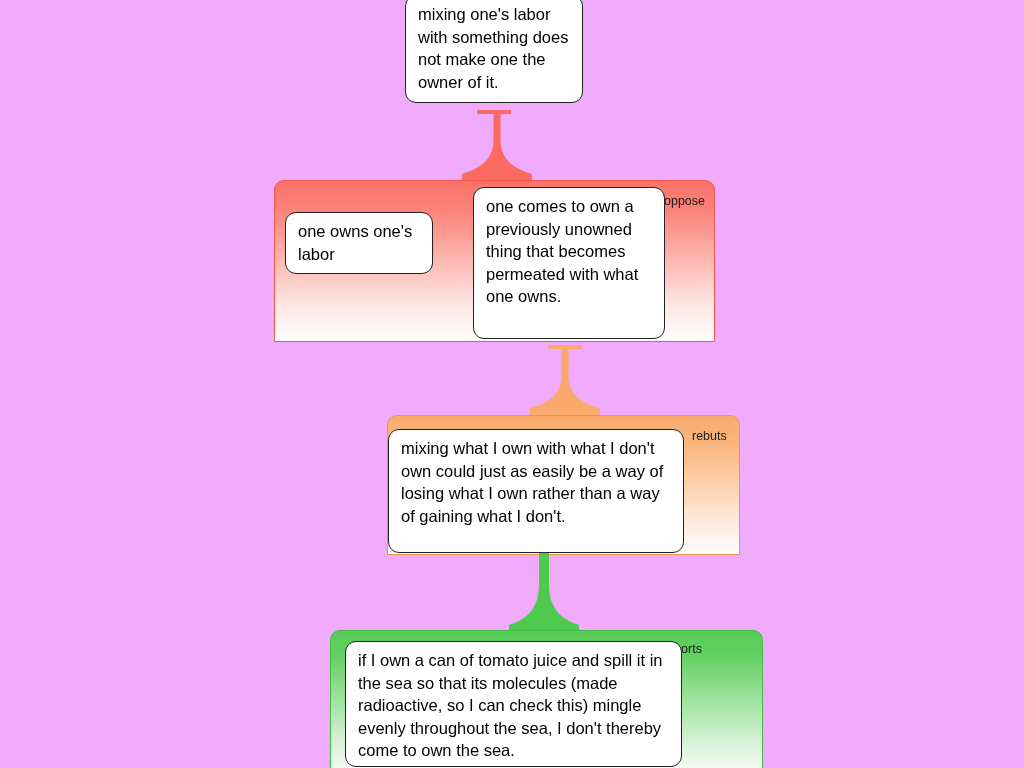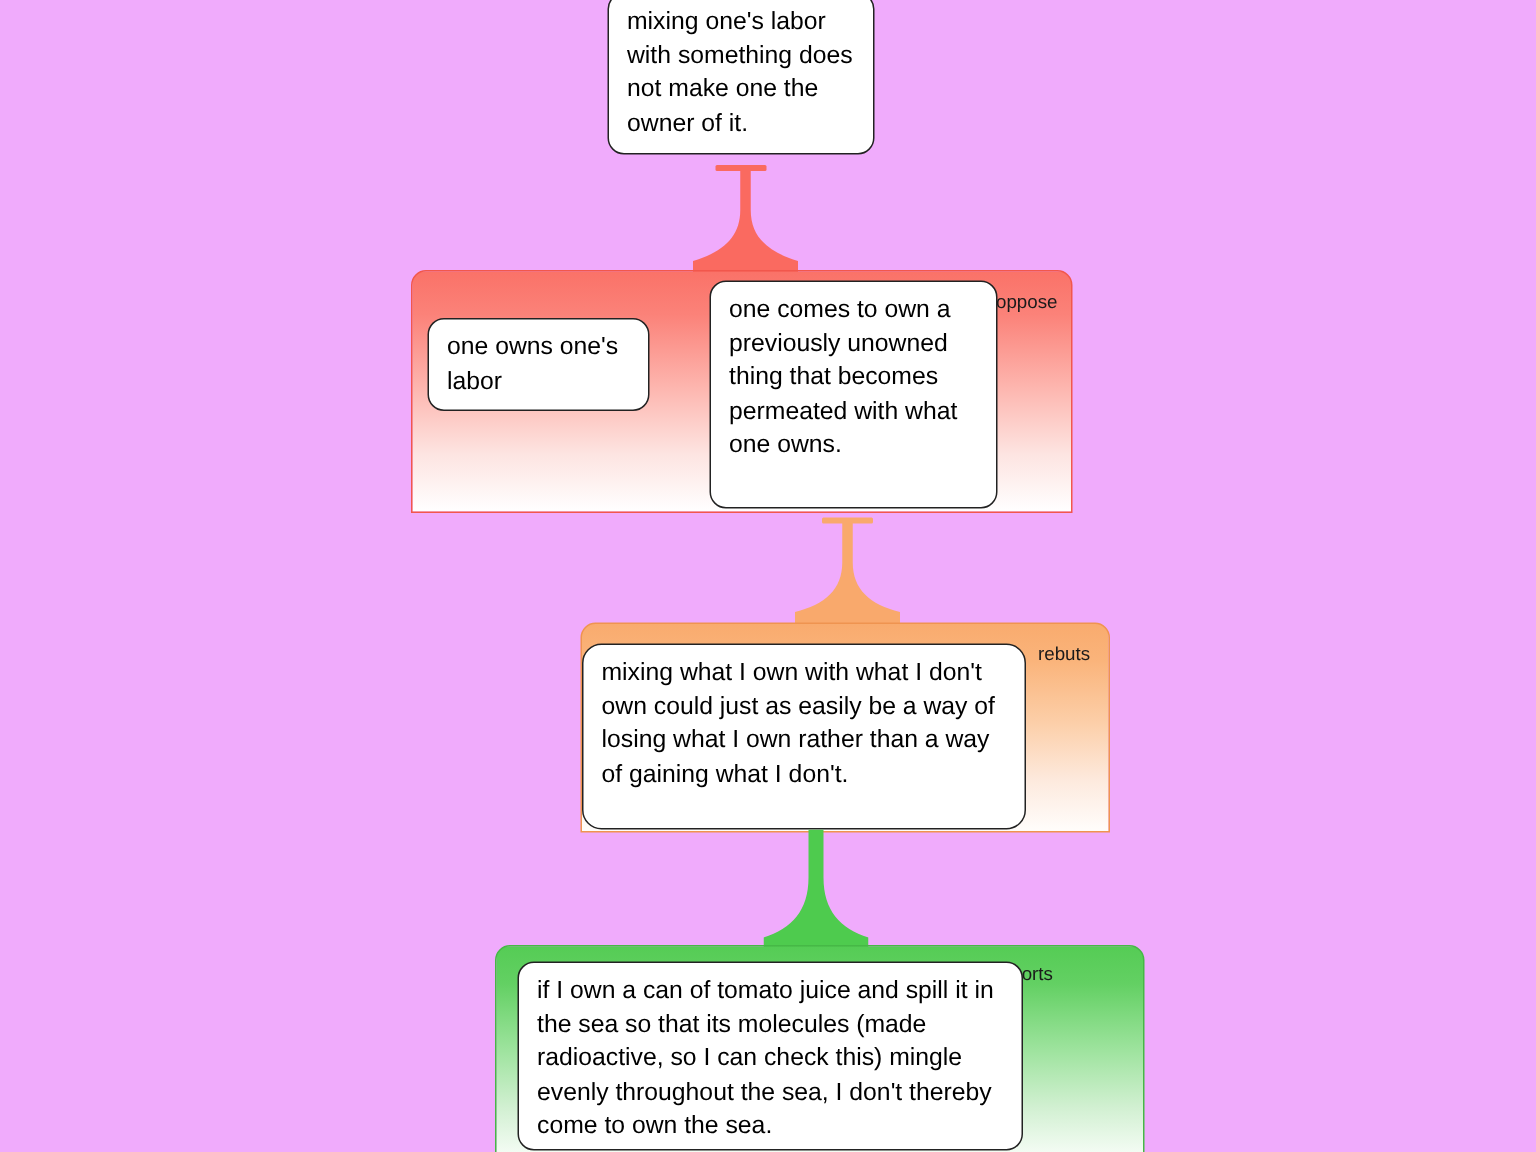--- a/index.html
+++ b/index.html
@@ -112,21 +112,21 @@
     <svg width="70" height="68" viewBox="0 0 70 68">
       <path d="M31.5 0 L38.5 0 L38.5 27 C38.5 45 50 55 70 60 L70 68 L0 68 L0 60 C20 55 31.5 45 31.5 27 Z" fill="#f9a96c"></path>
     </svg>
   </div>
   <div class="stem-cap" style="left:548px; top:345px; width:34px; height:4px; background:#f9a96c;"></div>
 
   <div class="panel panel-rebuts" style="left:387px; top:415px; width:353px; height:140px;">
   </div>
   <div class="rel-label" style="left:692px; top:429px;">rebuts</div>
 
-  <div class="claim-box" style="left:388px; top:429px; width:296px; height:124px;border-radius:13px;">
+  <div class="claim-box" style="left:388px; top:429px; width:296px; height:124px;">
     <span class="txt">mixing what I own with what I don't own could just as easily be a way of losing what I own rather than a way of gaining what I don't.</span>
   </div>
 
   <div class="connector" style="left:509px; top:553px; width:70px; height:80px;">
     <svg width="70" height="80" viewBox="0 0 70 80">
       <path d="M30 0 L40 0 L40 32 C40 54 51 66 70 72 L70 80 L0 80 L0 72 C19 66 30 54 30 32 Z" fill="#4ecb4e"></path>
     </svg>
   </div>
 
   <div class="panel panel-supports" style="left:330px; top:630px; width:433px; height:140px;">

